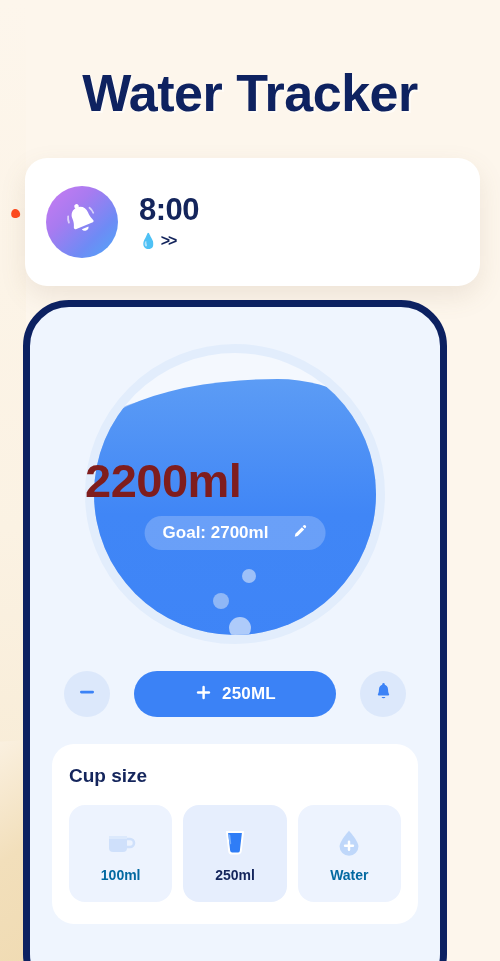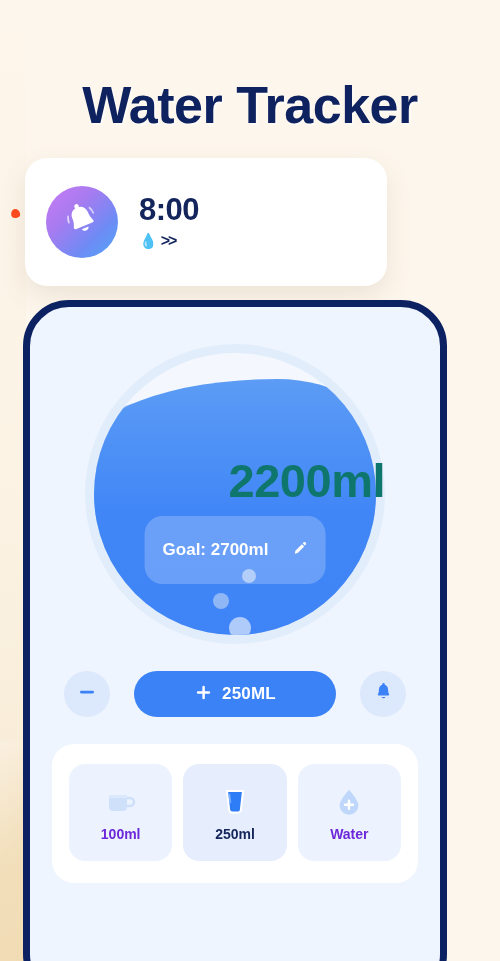--- a/index.html
+++ b/index.html
@@ -72,39 +72,39 @@
     border-radius: 50%;
   }
   .deco-swirl {
     left: 128px; top: 192px;
     width: 18px; height: 18px;
   }
 
   
   .page-title {
     position: absolute;
-    top: 74px;
+    top: 62px;
     left: 0;
     width: 100%;
     text-align: center;
     font-size: 52px;
     line-height: 62px;
     font-weight: 700;
     letter-spacing: -0.5px;
     color: #0E2260;
     z-index: 3;
     text-shadow: 2px 2px 0 rgba(255,255,255,0.55);
   }
 
   
   .notif-card {
     position: absolute;
     left: 25px;
     top: 158px;
-    width: 362px;
+    width: 455px;
     height: 128px;
     background: #FFFFFF;
     border-radius: 22px;
     box-shadow: 0 10px 26px rgba(130,110,80,0.13);
     display: flex;
     align-items: center;
     padding-left: 21px;
     z-index: 4;
   }
   .notif-avatar {
@@ -203,35 +203,35 @@
   }
   .b1 { width: 14px; height: 14px; left: 148px; top: 216px; background: #9DC0F8; }
   .b2 { width: 16px; height: 16px; left: 119px; top: 240px; background: #8FB7F6; }
   .b3 { width: 22px; height: 22px; left: 135px; top: 264px; background: #AECBFA; }
 
   .water-amount {
     position: absolute;
     left: 0;
     top: 110px;
     width: 100%;
-    text-align: right;
+    text-align: left;
     font-size: 47px;
     line-height: 54px;
     font-weight: 700;
-    color: #0f766e;
+    color: #7f1d1d;
     letter-spacing: -0.5px;
   }
   .goal-pill {
     position: absolute;
     left: 50%;
     top: 172px;
     transform: translateX(-50%);
     background: rgba(255,255,255,0.22);
     border-radius: 18px;
-    padding: 24px 18px;
+    padding: 7px 18px;
     display: flex;
     align-items: center;
     gap: 24px;
     white-space: nowrap;
     justify-content: space-between;
   }
   .goal-text {
     font-size: 17px;
     line-height: 20px;
     font-weight: 700;
@@ -300,21 +300,21 @@
     display: flex;
     flex-direction: column;
     align-items: center;
     justify-content: center;
     gap: 9px;
   }
   .cup-item.selected { background: #E6EEFD; }
   .cup-label {
     font-size: 14px;
     font-weight: 700;
-    color: #6d28d9;
+    color: #0369a1;
   }
   .cup-item.selected .cup-label { color: #14255C; }
   .cup-icon { height: 34px; display: flex; align-items: flex-end; }
 </style>
 </head>
 <body>
 
 <div class="bg-wrap">
   <div class="bg-left-band"></div>
   <div class="bg-tan-corner"></div>
@@ -402,20 +402,21 @@
         <svg viewBox="0 0 24 24" width="21" height="21" aria-hidden="true">
           <path d="M12 3.2 c-3.1 0-5.2 2.3-5.2 5.4 0 4-1.3 5.1-1.3 6 0 .6 .5 .9 1.3 .9 h10.4 c.8 0 1.3-.3 1.3-.9 0-.9-1.3-2-1.3-6 0-3.1-2.1-5.4-5.2-5.4 z" fill="#3B82F6"></path>
           <circle cx="12" cy="2.6" r="1.4" fill="#3B82F6"></circle>
           <path d="M9.8 17 a2.3 2.3 0 0 0 4.4 0 z" fill="#3B82F6"></path>
         </svg>
       </span>
     </div>
   </div>
 
   <div class="cup-card">
+    <div class="cup-title">Cup size</div>
     <div class="cup-grid">
 
       <div class="cup-item">
         <span class="cup-icon">
           <svg viewBox="0 0 34 30" width="34" height="30" aria-hidden="true">
             <path d="M5 8 h18 v12 a4 4 0 0 1 -4 4 h-10 a4 4 0 0 1 -4 -4 z" fill="#CFE0FB"></path>
             <path d="M23 11 h3 a4 4 0 0 1 0 8 h-3" fill="none" stroke="#CFE0FB" stroke-width="2.6"></path>
             <path d="M5 8 h18 v3 h-18 z" fill="#DCE9FC"></path>
           </svg>
         </span>

